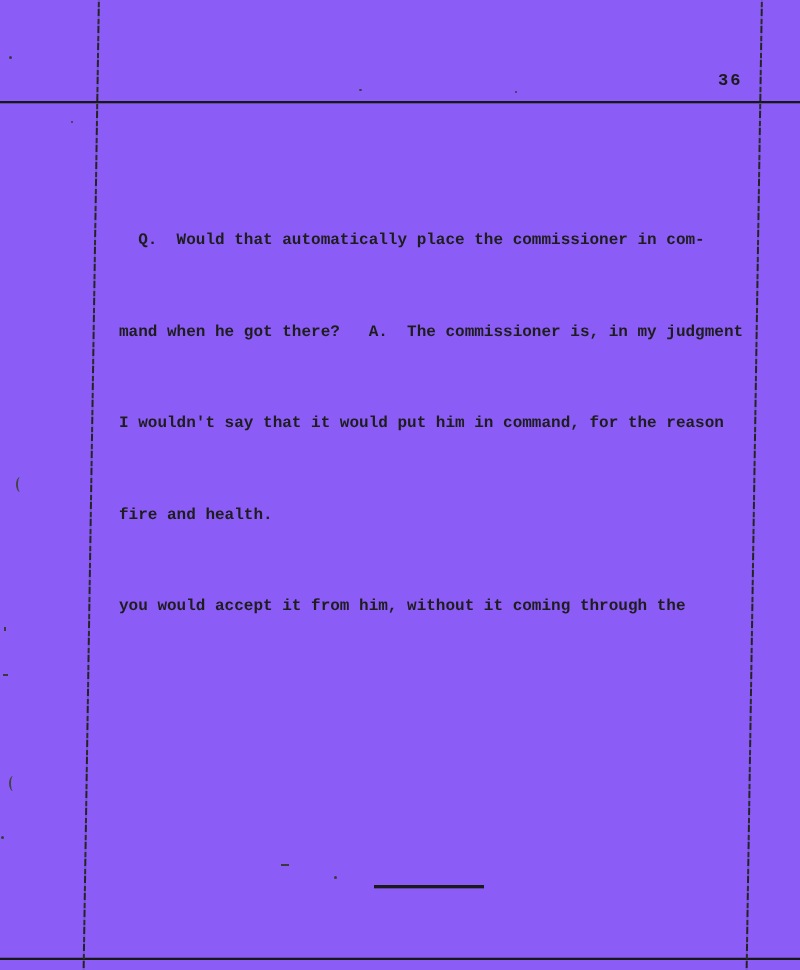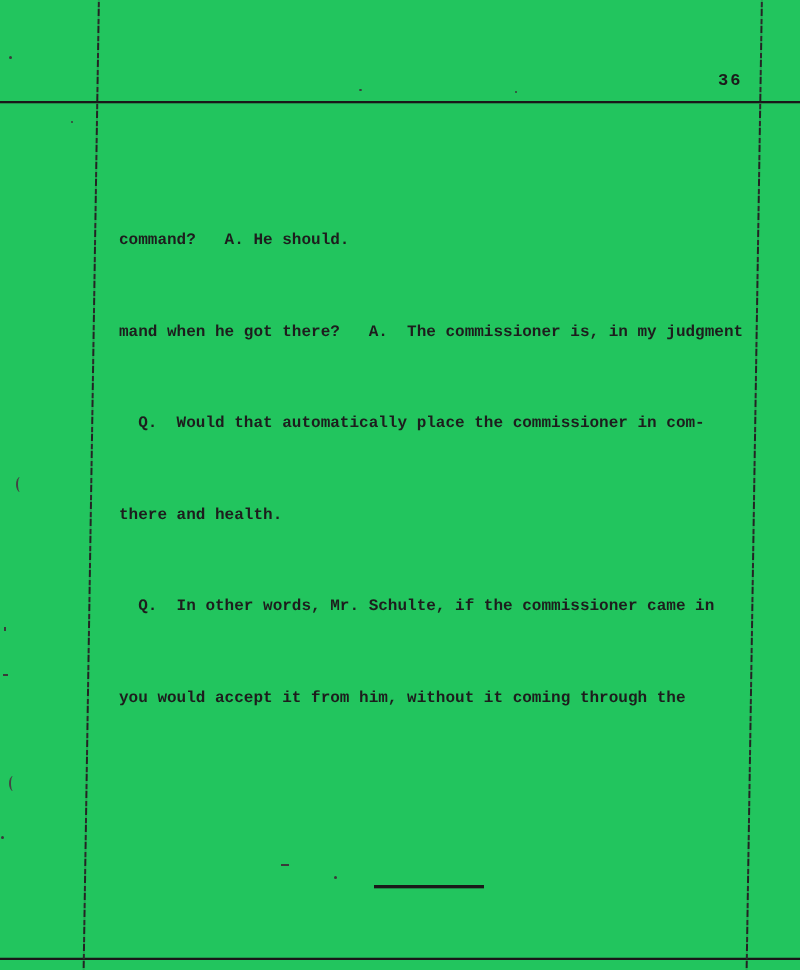--- a/index.html
+++ b/index.html
@@ -10,21 +10,21 @@
     width: 800px;
     height: 970px;
     position: relative;
     overflow: hidden;
     background: #ffffff;
     font-family: "Liberation Mono", "DejaVu Sans Mono", monospace;
   }
   .page {
     position: absolute;
     inset: 0;
-    background: #22c55e;
+    background: #8b5cf6;
   }
   
   .hrule {
     position: absolute;
     left: 0;
     width: 800px;
     height: 2px;
     background: #181818;
   }
   .hrule.top { top: 101px; box-shadow: 0 1px 0 rgba(40,40,40,.35); }
@@ -107,25 +107,24 @@
 <div class="page">
 
   <div class="hrule top"></div>
   <div class="hrule bottom"></div>
   <div class="vrule left"></div>
   <div class="vrule right"></div>
 
   <div class="pageno">36</div>
 
   <div class="transcript">
-    <div class="line">command?   A. He should.</div>
+    <div class="line">  Q.  Would that automatically place the commissioner in com-</div>
     <div class="line">mand when he got there?   A.  The commissioner is, in my judgment</div>
-    <div class="line">  Q.  Would that automatically place the commissioner in com-</div>
-    <div class="line">there and health.</div>
-    <div class="line">  Q.  In other words, Mr. Schulte, if the commissioner came in</div>
+    <div class="line">I wouldn't say that it would put him in command, for the reason</div>
+    <div class="line">fire and health.</div>
     <div class="line">you would accept it from him, without it coming through the</div>
     
     
     
     
     
     
     
     
     

